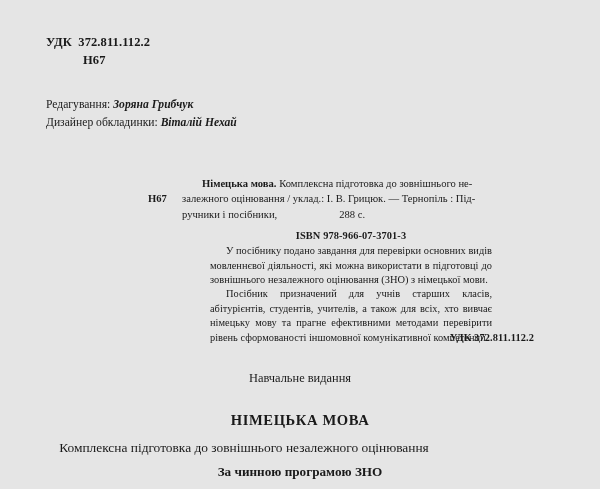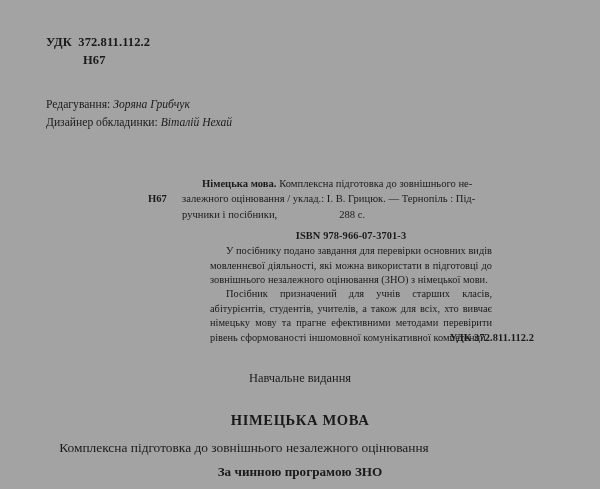--- a/index.html
+++ b/index.html
@@ -14,21 +14,21 @@
     overflow: hidden;
     font-family: "Liberation Serif", "DejaVu Serif", serif;
     color: #1a1a1a;
     position: relative;
   }
 
   .page {
     position: relative;
     width: 600px;
     height: 489px;
-    background: #a3a3a3;
+    background: #e5e5e5;
   }
 
   
   .udc-block {
     position: absolute;
     left: 46px;
     top: 34px;
     font-size: 12.5px;
     font-weight: bold;
     line-height: 1.42;
@@ -41,20 +41,21 @@
   .credits {
     position: absolute;
     left: 46px;
     top: 96px;
     font-size: 11.6px;
     line-height: 1.52;
   }
   .credits .row { white-space: nowrap; }
   .credits .name {
     font-style: italic;
+    font-weight: bold;
   }
 
   
   .biblio {
     position: absolute;
     left: 148px;
     top: 176px;
     width: 400px;
     font-size: 10.6px;
     line-height: 1.44;

